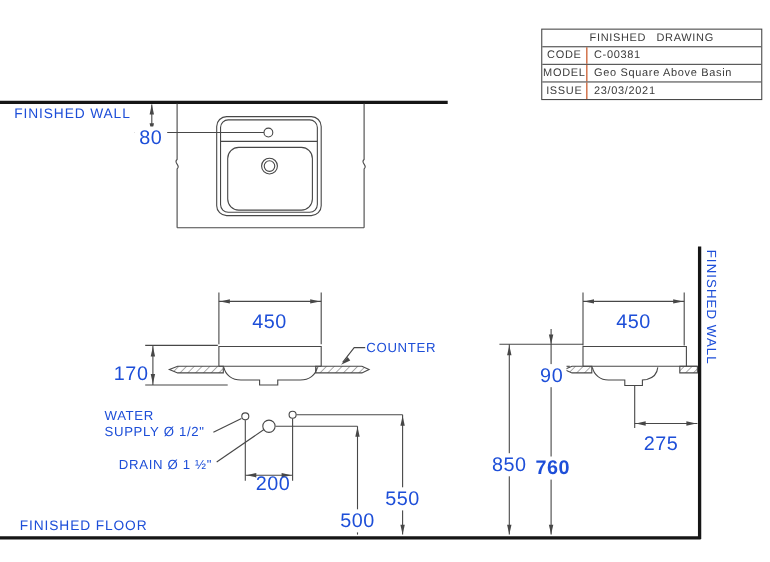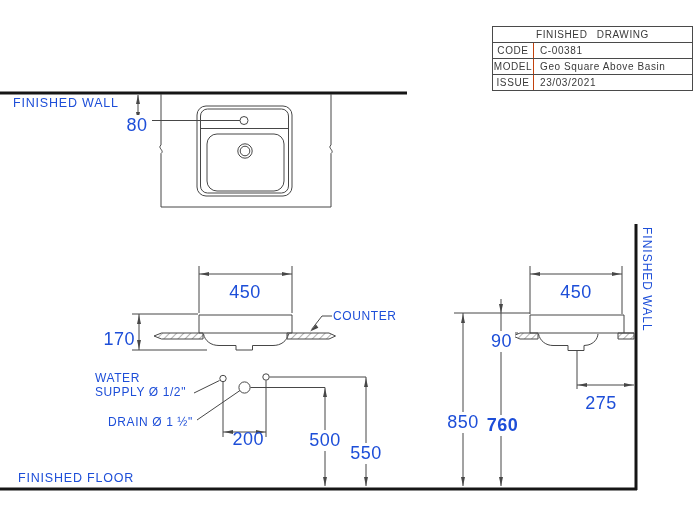--- a/index.html
+++ b/index.html
@@ -144,21 +144,21 @@
   <span class="txt big" style="left:13px;top:96px;">FINISHED WALL</span>
   <span class="txt dim mask" style="left:122px;top:99px;width:30px;">80</span>
 
   <span class="txt dim mask" style="left:226px;top:266px;width:38px;">450</span>
   <span class="txt dim" style="left:103px;top:313px;width:32px;text-align:right;">170</span>
   <span class="txt lbl" style="left:333px;top:309px;">COUNTER</span>
   <span class="txt lbl" style="left:95px;top:371px;">WATER</span>
   <span class="txt lbl" style="left:95px;top:385px;">SUPPLY Ø 1/2"</span>
   <span class="txt lbl" style="left:108px;top:415px;">DRAIN Ø 1 ½"</span>
   <span class="txt dim" style="left:226px;top:413px;width:38px;text-align:right;">200</span>
-  <span class="txt dim mask" style="left:307px;top:414px;width:36px;">500</span>
+  <span class="txt dim mask" style="left:307px;top:447px;width:36px;">500</span>
   <span class="txt dim mask" style="left:348px;top:427px;width:36px;">550</span>
 
   <span class="txt dim mask" style="left:444px;top:396px;width:38px;">850</span>
   <span class="txt dim mask" style="left:488px;top:315px;width:27px;">90</span>
   <span class="txt dim mask" style="left:484px;top:399px;width:37px;font-weight:bold;">760</span>
   <span class="txt dim mask" style="left:557px;top:266px;width:38px;">450</span>
   <span class="txt dim mask" style="left:582px;top:377px;width:38px;">275</span>
 
   <span class="txt big" style="left:18px;top:471px;">FINISHED FLOOR</span>
   <span class="txt lbl vert" style="left:640px;top:227px;">FINISHED WALL</span>

